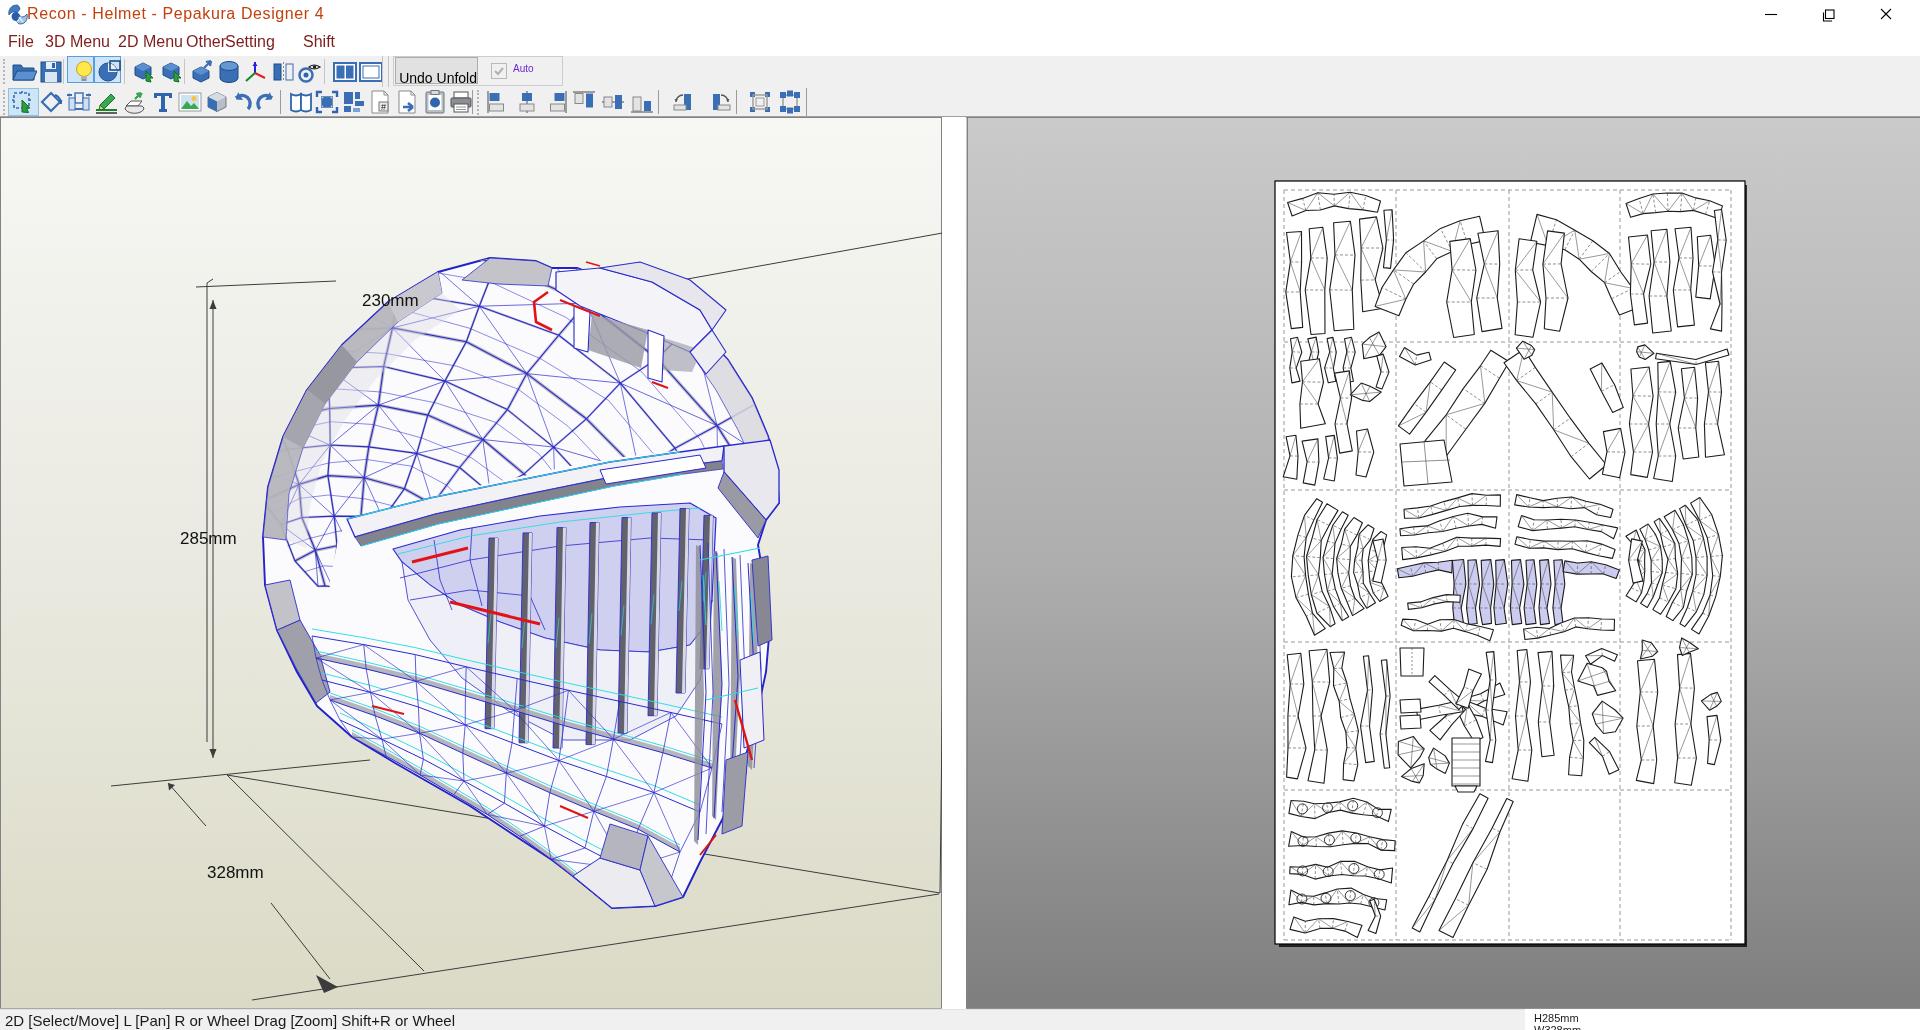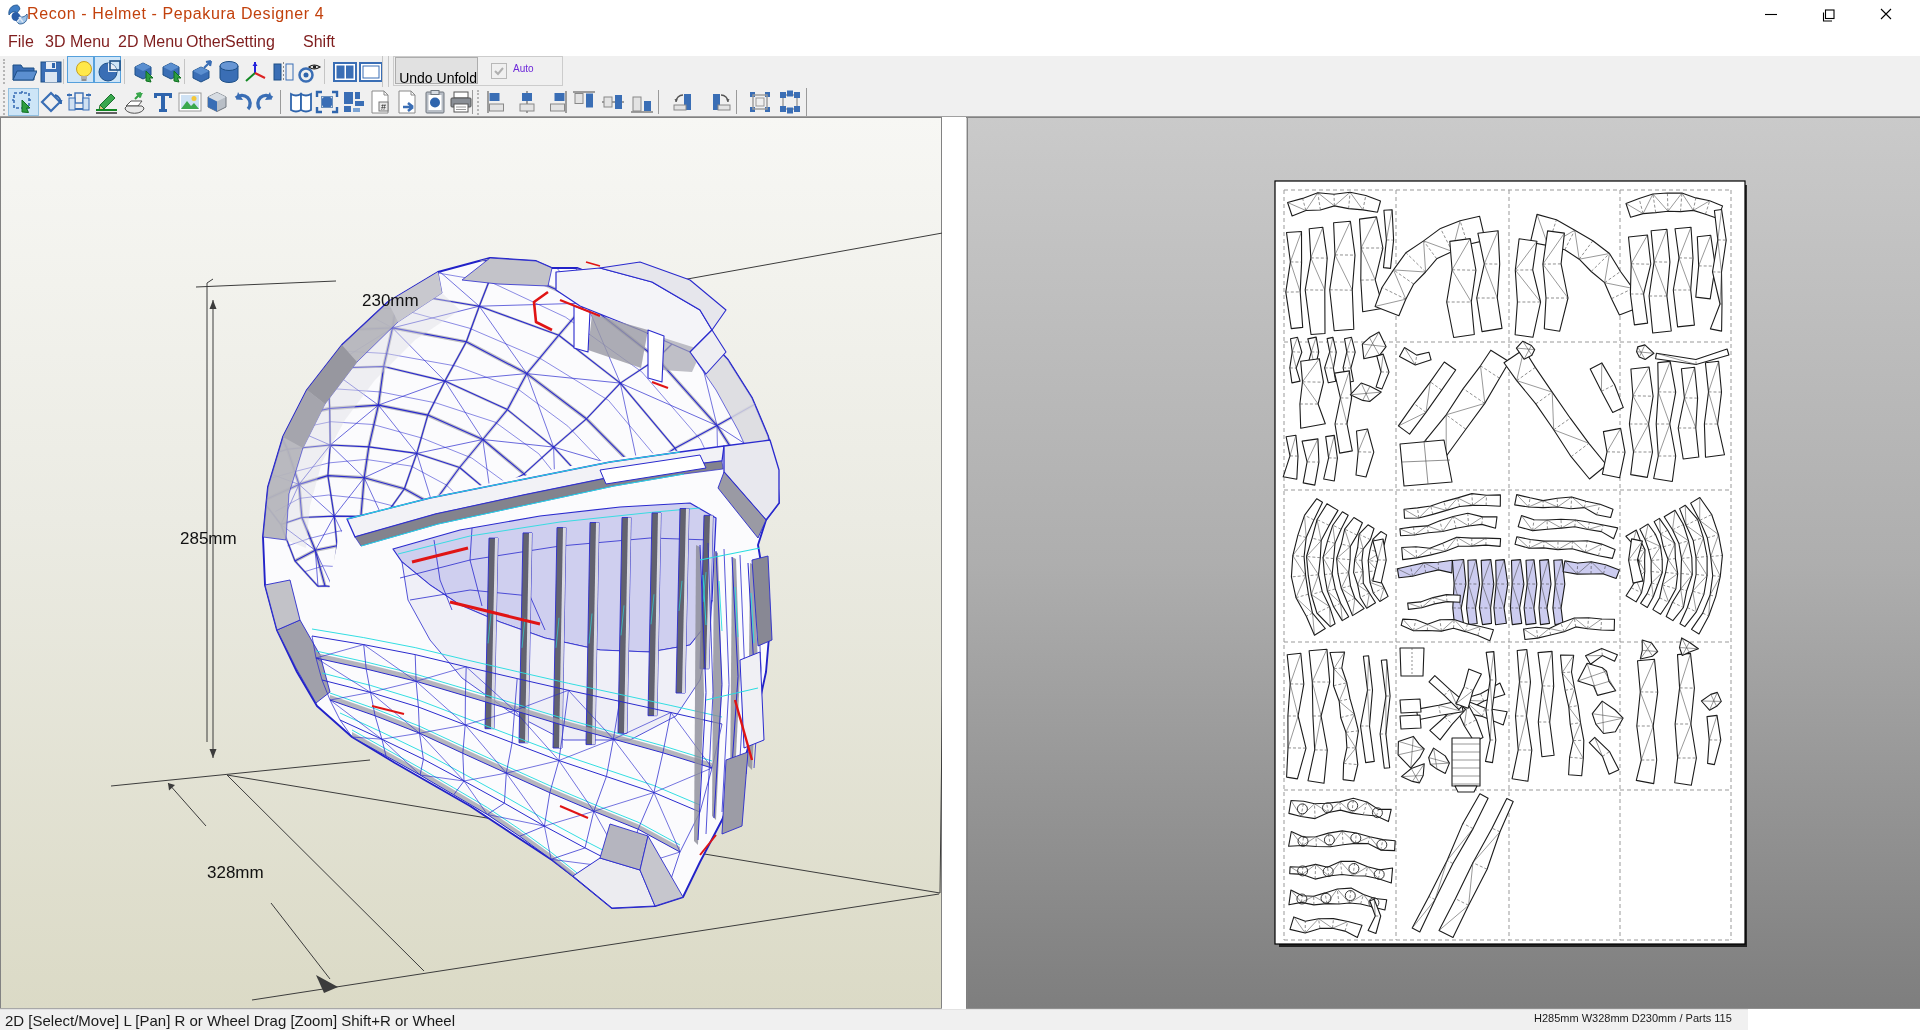--- a/index.html
+++ b/index.html
@@ -2,21 +2,21 @@
 <html><head><meta charset="utf-8"><style>
 *{margin:0;padding:0;box-sizing:border-box}
 html,body{width:1920px;height:1030px;overflow:hidden;font-family:"Liberation Sans",sans-serif;background:#fff}
 .abs{position:absolute}
 #titlebar{position:absolute;left:0;top:0;width:1920px;height:29px;background:#ffffff}
 #titletext{position:absolute;left:27px;top:5px;font-size:16px;color:#c2410c;letter-spacing:0.6px}
 #menubar{position:absolute;left:0;top:29px;width:1920px;height:27px;background:#ffffff}
 .mi{position:absolute;top:33px;font-size:16px;color:#7f1d1d}
 #tb1{position:absolute;left:0;top:56px;width:1920px;height:31px;background:#f0f0f0}
 #tb2{position:absolute;left:0;top:87px;width:1920px;height:30px;background:#f0f0f0;border-bottom:1px solid #a0a0a0}
-#statusbar{position:absolute;left:0;top:1009px;width:1748px;height:21px;background:#f0f0f0;border-top:1px solid #e2e2e2}
+#statusbar{position:absolute;left:0;top:1009px;width:1525px;height:21px;background:#f0f0f0;border-top:1px solid #e2e2e2}
 #statusbar .lt{position:absolute;left:5px;top:2px;font-size:15px;color:#1a1a1a}
 #statusbar .rt{position:absolute;left:1534px;top:2px;font-size:11px;color:#1a1a1a}
 #pane3d{position:absolute;left:0;top:117px}
 #pane2d{position:absolute;left:966px;top:117px}
 .sep1{position:absolute;top:59px;width:1px;height:25px;background:#c5c5c5}
 .sep2{position:absolute;top:90px;width:1px;height:24px;background:#9a9a9a}
 .grip{position:absolute;width:3px;height:25px;border-left:2px dotted #b5b5b5}
 </style></head><body>
 <div id="titlebar"></div>
 <svg class="abs" style="left:7px;top:4px" width="21" height="21" viewBox="0 0 21 21">

